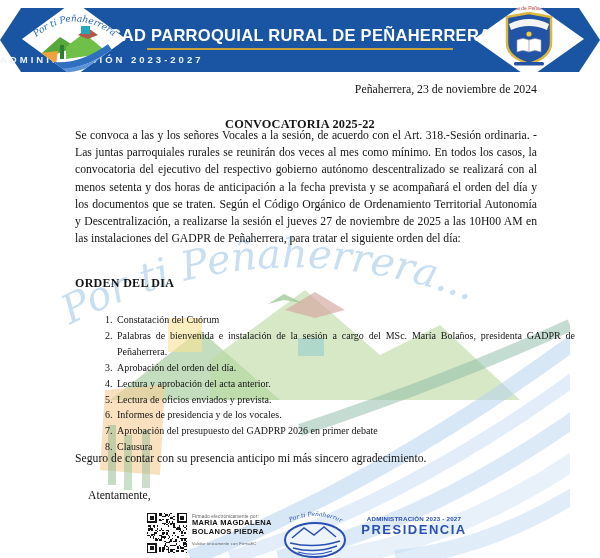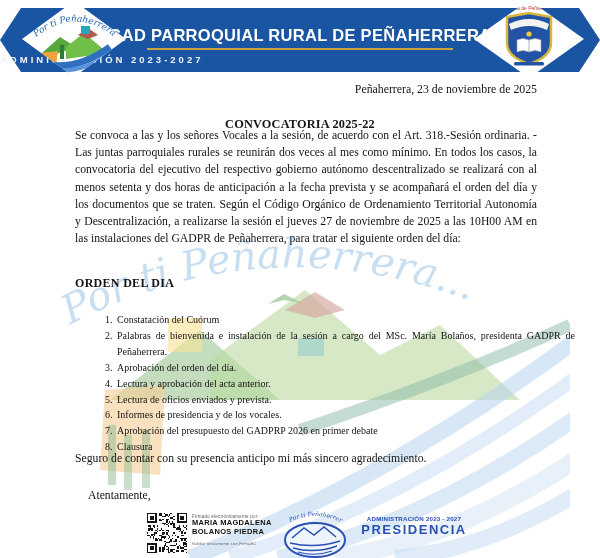--- a/index.html
+++ b/index.html
@@ -125,21 +125,21 @@
     <text x="55" y="10" text-anchor="middle" font-size="5" fill="#c03a3a" font-family="Liberation Sans, sans-serif">Escuela de Peñaherrera</text>
     <path d="M55,13 L33,17 v26 q0,14 22,21 q22,-7 22,-21 V17 Z" fill="#2353a4" stroke="#d9b63e" stroke-width="2.5"></path>
     <path d="M35,24 q20,-10 40,0 l-2,6 q-18,-8 -36,0 Z" fill="#f3f3f3"></path>
     <circle cx="55" cy="34" r="2.6" fill="#f3c93e"></circle>
     <path d="M43,40 q6,-3 12,0 q6,-3 12,0 v12 q-6,-3 -12,0 q-6,-3 -12,0 Z" fill="#ffffff" stroke="#98a0ae" stroke-width="0.6"></path>
     <line x1="55" y1="40" x2="55" y2="52" stroke="#8a93a2" stroke-width="0.7"></line>
     <rect x="40" y="62" width="30" height="3.5" rx="1.5" fill="#2353a4"></rect>
   </svg>
 </div>
 
-<div class="abs layer date-line">Peñaherrera, 23 de noviembre de 2025</div>
+<div class="abs layer date-line">Peñaherrera, 23 de noviembre de 2024</div>
 <div class="abs layer doc-title">CONVOCATORIA 2025-22</div>
 <div class="abs layer body-par">Se convoca a las y los señores Vocales a la sesión, de acuerdo con el Art. 318.-Sesión ordinaria. - Las juntas parroquiales rurales se reunirán dos veces al mes como mínimo. En todos los casos, la convocatoria del ejecutivo del respectivo gobierno autónomo descentralizado se realizará con al menos setenta y dos horas de anticipación a la fecha prevista y se acompañará el orden del día y los documentos que se traten. Según el Código Orgánico de Ordenamiento Territorial Autonomía y Descentralización, a realizarse la sesión el jueves 27 de noviembre de 2025 a las 10H00 AM en las instalaciones del GADPR de Peñaherrera, para tratar el siguiente orden del día:</div>
 <div class="abs layer orden-heading">ORDEN DEL DIA</div>
 
 <ol class="abs layer orden-list">
   <li>Constatación del Cuórum</li>
   <li>Palabras de bienvenida e instalación de la sesión a cargo del MSc. María Bolaños, presidenta GADPR de Peñaherrera.</li>
   <li>Aprobación del orden del día.</li>
   <li>Lectura y aprobación del acta anterior.</li>
   <li>Lectura de oficios enviados y prevista.</li>

